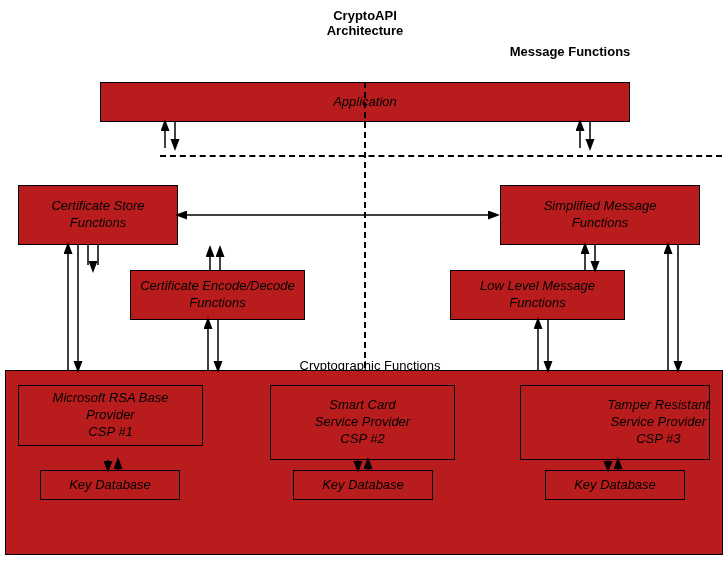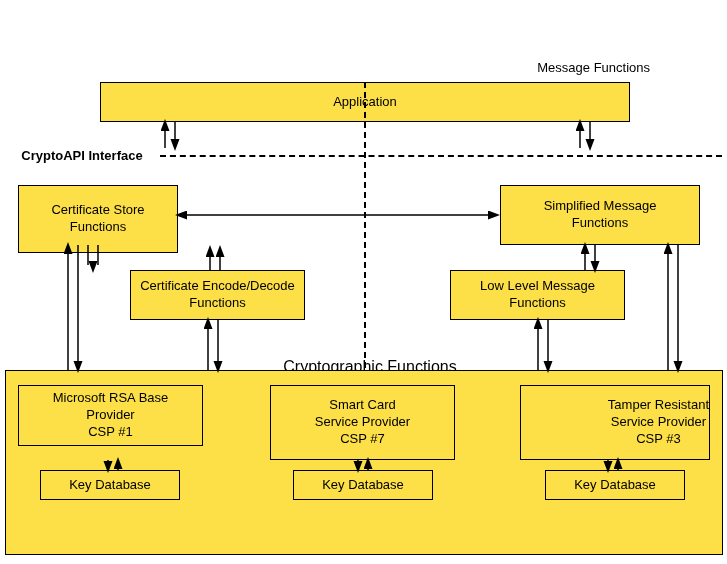--- a/index.html
+++ b/index.html
@@ -13,26 +13,27 @@
     }
     .diagram {
       position: relative;
       width: 727px;
       height: 564px;
       background: #fff;
     }
     .box {
       position: absolute;
       border: 1px solid #000;
-      background: #fde047;
+      background: #b91c1c;
       display: flex;
       align-items: center;
       justify-content: center;
       text-align: center;
       line-height: 1.3;
+      font-style: italic;
     }
     .title {
       position: absolute;
       text-align: center;
       font-weight: bold;
     }
     .label {
       position: absolute;
       text-align: center;
     }
@@ -48,65 +49,68 @@
       width: 727px;
       height: 564px;
       pointer-events: none;
     }
   </style>
 </head>
 <body>
 
 <div class="diagram">
 
+  <div class="title" style="left:270px; top:8px; width:190px;">
+    <span>CryptoAPI</span><br>
+    <span>Architecture</span>
+  </div>
 
 
-  <div class="label" style="left:490px; top:60px; width:160px; font-weight:normal;text-align:right;">Message Functions</div>
+  <div class="label" style="left:490px; top:44px; width:160px; font-weight:bold;">Message Functions</div>
 
   <div class="box" style="left:100px; top:82px; width:530px; height:40px;">Application</div>
 
-  <div class="label" style="left:2px; top:148px; width:160px; font-weight:bold;">CryptoAPI Interface</div>
   <div class="dashed-line" style="left:160px; top:155px; width:562px;"></div>
 
-  <div class="box" style="left:18px; top:185px; width:160px; height:68px;">
+  <div class="box" style="left:18px; top:185px; width:160px; height:60px;">
     <span style="white-space:pre-line;">Certificate Store
 Functions</span>
   </div>
 
   <div class="box" style="left:130px; top:270px; width:175px; height:50px;">
     <span style="white-space:pre-line;">Certificate Encode/Decode
 Functions</span>
   </div>
 
   <div class="box" style="left:500px; top:185px; width:200px; height:60px;">
     <span style="white-space:pre-line;">Simplified Message
 Functions</span>
   </div>
 
   <div class="box" style="left:450px; top:270px; width:175px; height:50px;">
     <span style="white-space:pre-line;">Low Level Message
 Functions</span>
   </div>
 
-  <div class="label" style="left:200px; top:358px; width:340px; font-size:16px;">Cryptographic Functions</div>
+  <div class="label" style="left:200px; top:358px; width:340px; font-size:13px;">Cryptographic Functions</div>
 
   <div class="box" style="left:5px; top:370px; width:718px; height:185px;"></div>
 
   <div class="box" style="left:18px; top:385px; width:185px; height:61px;">
     <span style="white-space:pre-line;">Microsoft RSA Base
 Provider
 CSP #1</span>
   </div>
 
   <div class="box" style="left:40px; top:470px; width:140px; height:30px;">Key Database</div>
 
   <div class="box" style="left:270px; top:385px; width:185px; height:75px;">
     <span style="white-space:pre-line;">Smart Card
 Service Provider
-CSP #7</span>
+CSP #2</span>
   </div>
 
   <div class="box" style="left:293px; top:470px; width:140px; height:30px;">Key Database</div>
 
   <div class="box" style="left:520px; top:385px; width:190px; height:75px;justify-content:flex-end;">
     <span style="white-space:pre-line;">Tamper Resistant
 Service Provider
 CSP #3</span>
   </div>
 

